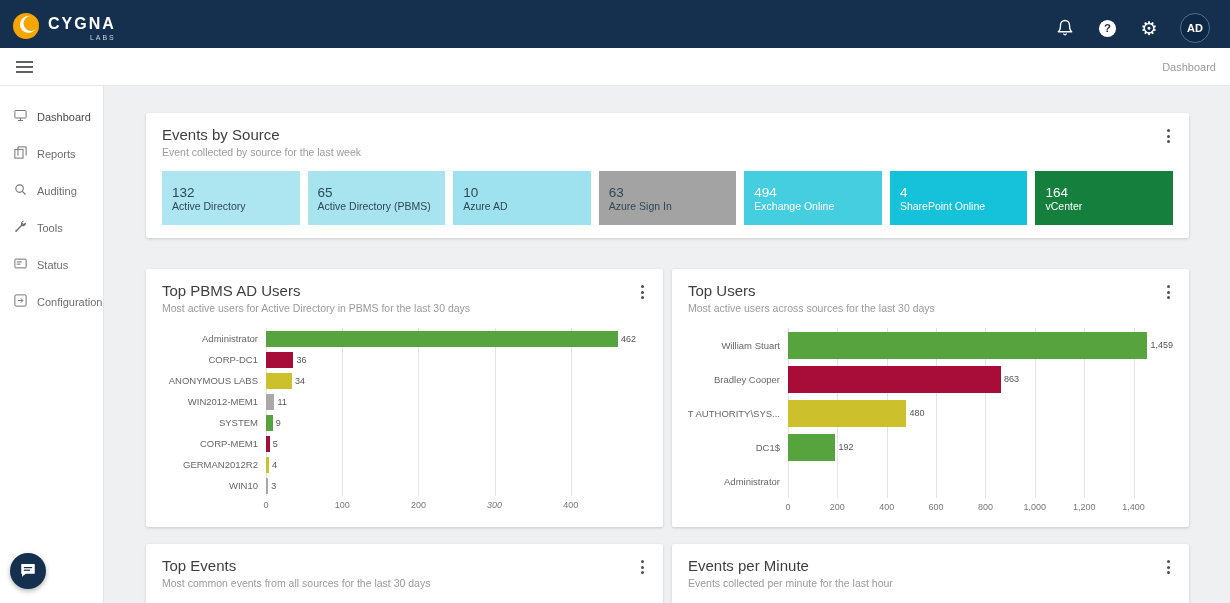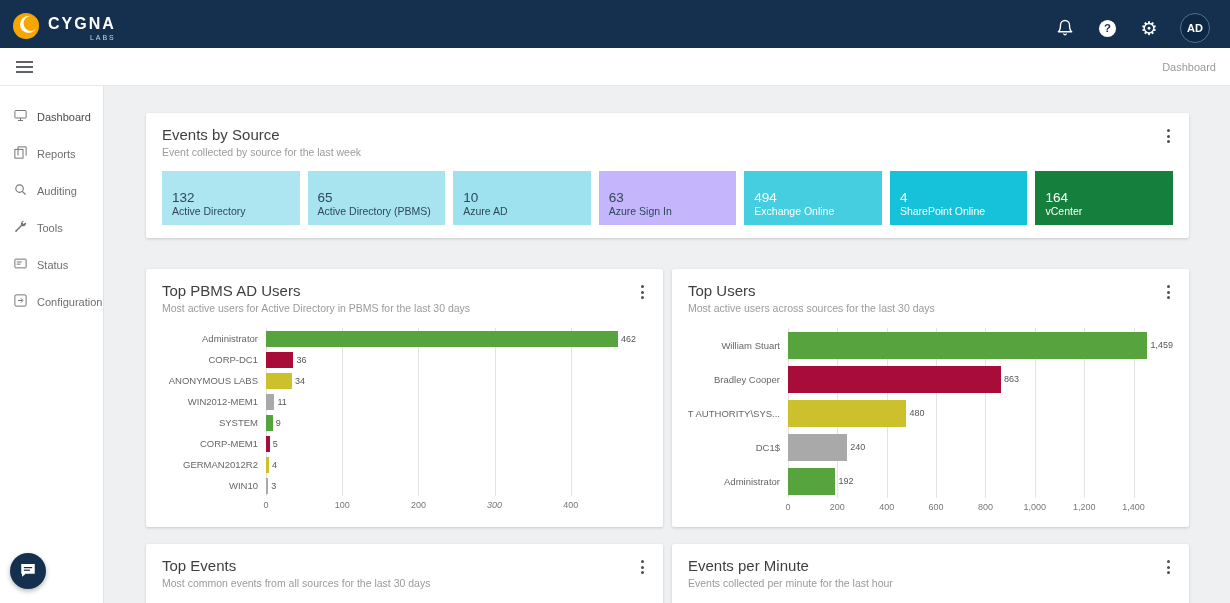--- a/index.html
+++ b/index.html
@@ -75,21 +75,21 @@
     position:absolute; top:12px; right:10px; width:22px; height:22px;
     display:flex; flex-direction:column; align-items:center; justify-content:center;
     gap:2.5px; cursor:pointer;
   }
   .kebab i { width:3px; height:3px; border-radius:50%; background:#4f4f4f; }
 
   
   .tiles { display:flex; gap:8px; margin-top:13px; }
   .tile {
     flex:1; height:54px; padding:8px 10px;
-    display:flex; flex-direction:column; justify-content:flex-end;
+    display:flex; flex-direction:column; justify-content:center;
   }
   .tile-value { font-size:13.5px; }
   .tile-label { font-size:10.5px; }
 
   
   .charts-row { display:grid; grid-template-columns:1fr 1fr; gap:9px; margin-top:31px; }
   .bottom-row { display:grid; grid-template-columns:1fr 1fr; gap:9px; margin-top:17px; }
   .bottom-card { height:110px; }
   .chart-body { margin-top:14px; }
 
@@ -231,21 +231,21 @@
           <span class="tile-label">Active Directory</span>
         </div>
         <div class="tile" style="background: rgb(167, 228, 239); color: rgb(47, 72, 88);">
           <span class="tile-value">65</span>
           <span class="tile-label">Active Directory (PBMS)</span>
         </div>
         <div class="tile" style="background: rgb(157, 226, 238); color: rgb(47, 72, 88);">
           <span class="tile-value">10</span>
           <span class="tile-label">Azure AD</span>
         </div>
-        <div class="tile" style="background: #c4b5fd; color: rgb(47, 72, 88);">
+        <div class="tile" style="background: #a3a3a3; color: rgb(47, 72, 88);">
           <span class="tile-value">63</span>
           <span class="tile-label">Azure Sign In</span>
         </div>
         <div class="tile" style="background: rgb(69, 205, 224); color: rgb(255, 255, 255);">
           <span class="tile-value">494</span>
           <span class="tile-label">Exchange Online</span>
         </div>
         <div class="tile" style="background: rgb(22, 194, 217); color: rgb(255, 255, 255);">
           <span class="tile-value">4</span>
           <span class="tile-label">SharePoint Online</span>
@@ -364,24 +364,20 @@
                 </div>
                 <div class="bc-row">
                   <div class="bc-bar" style="width: 55.3205%; background: rgb(168, 13, 58);"></div>
                   <span class="bc-val">863</span>
                 </div>
                 <div class="bc-row">
                   <div class="bc-bar" style="width: 30.7692%; background: rgb(204, 192, 44);"></div>
                   <span class="bc-val">480</span>
                 </div>
                 <div class="bc-row">
-                  <div class="bc-bar" style="width: 15.3846%; background: rgb(169, 169, 169);"></div>
-                  <span class="bc-val">240</span>
-                </div>
-                <div class="bc-row">
                   <div class="bc-bar" style="width: 12.3077%; background: rgb(87, 163, 62);"></div>
                   <span class="bc-val">192</span>
                 </div>
               </div>
               <div></div>
               <div class="bc-axis">
                 <span class="bc-tick" style="left: 0%;">0</span>
                 <span class="bc-tick" style="left: 12.8205%;">200</span>
                 <span class="bc-tick" style="left: 25.641%;">400</span>
                 <span class="bc-tick" style="left: 38.4615%;">600</span>

